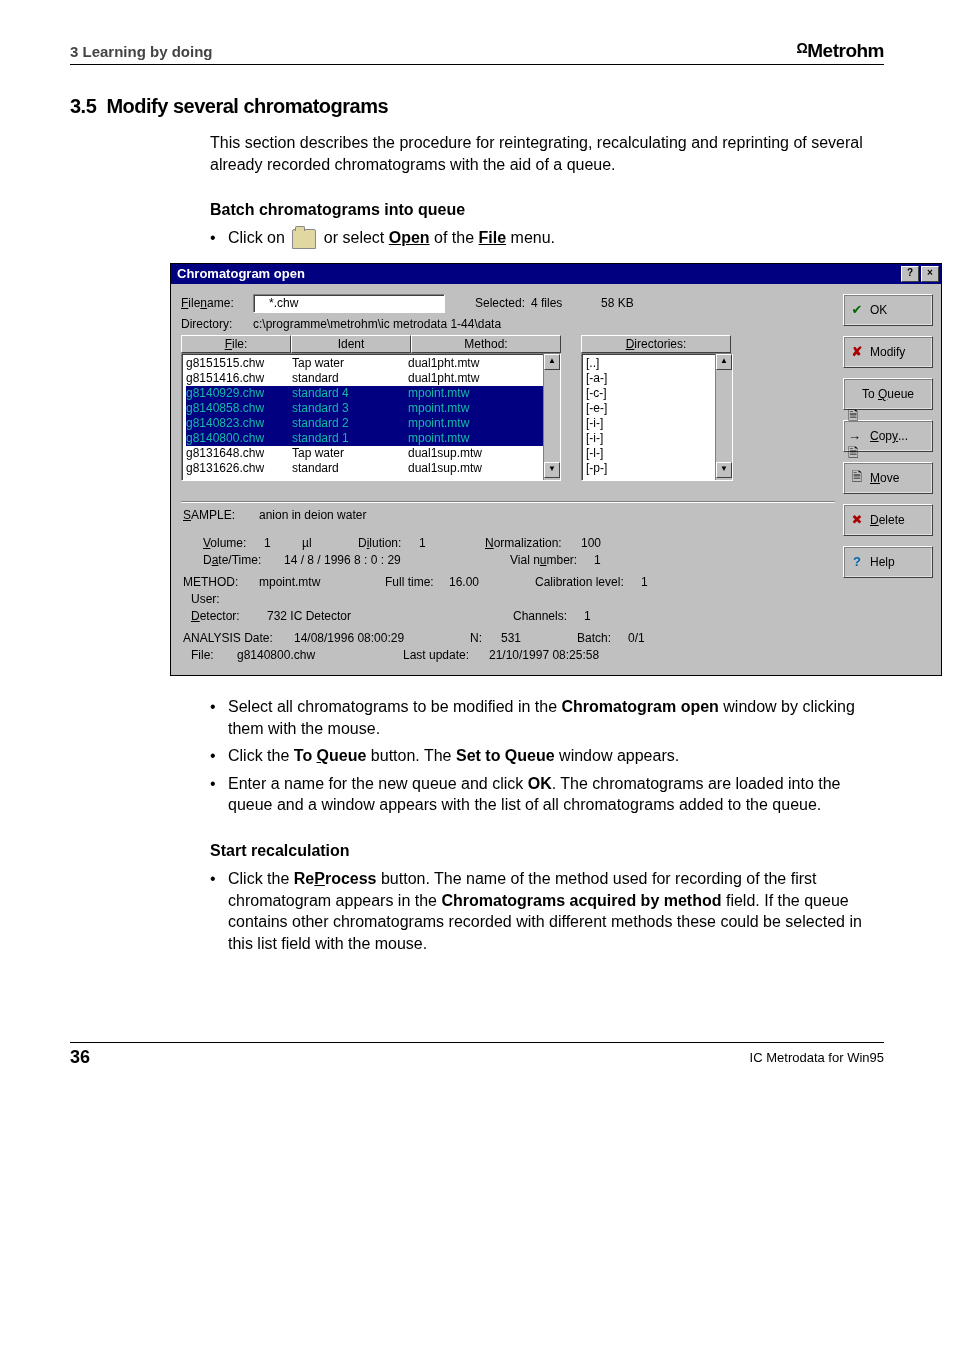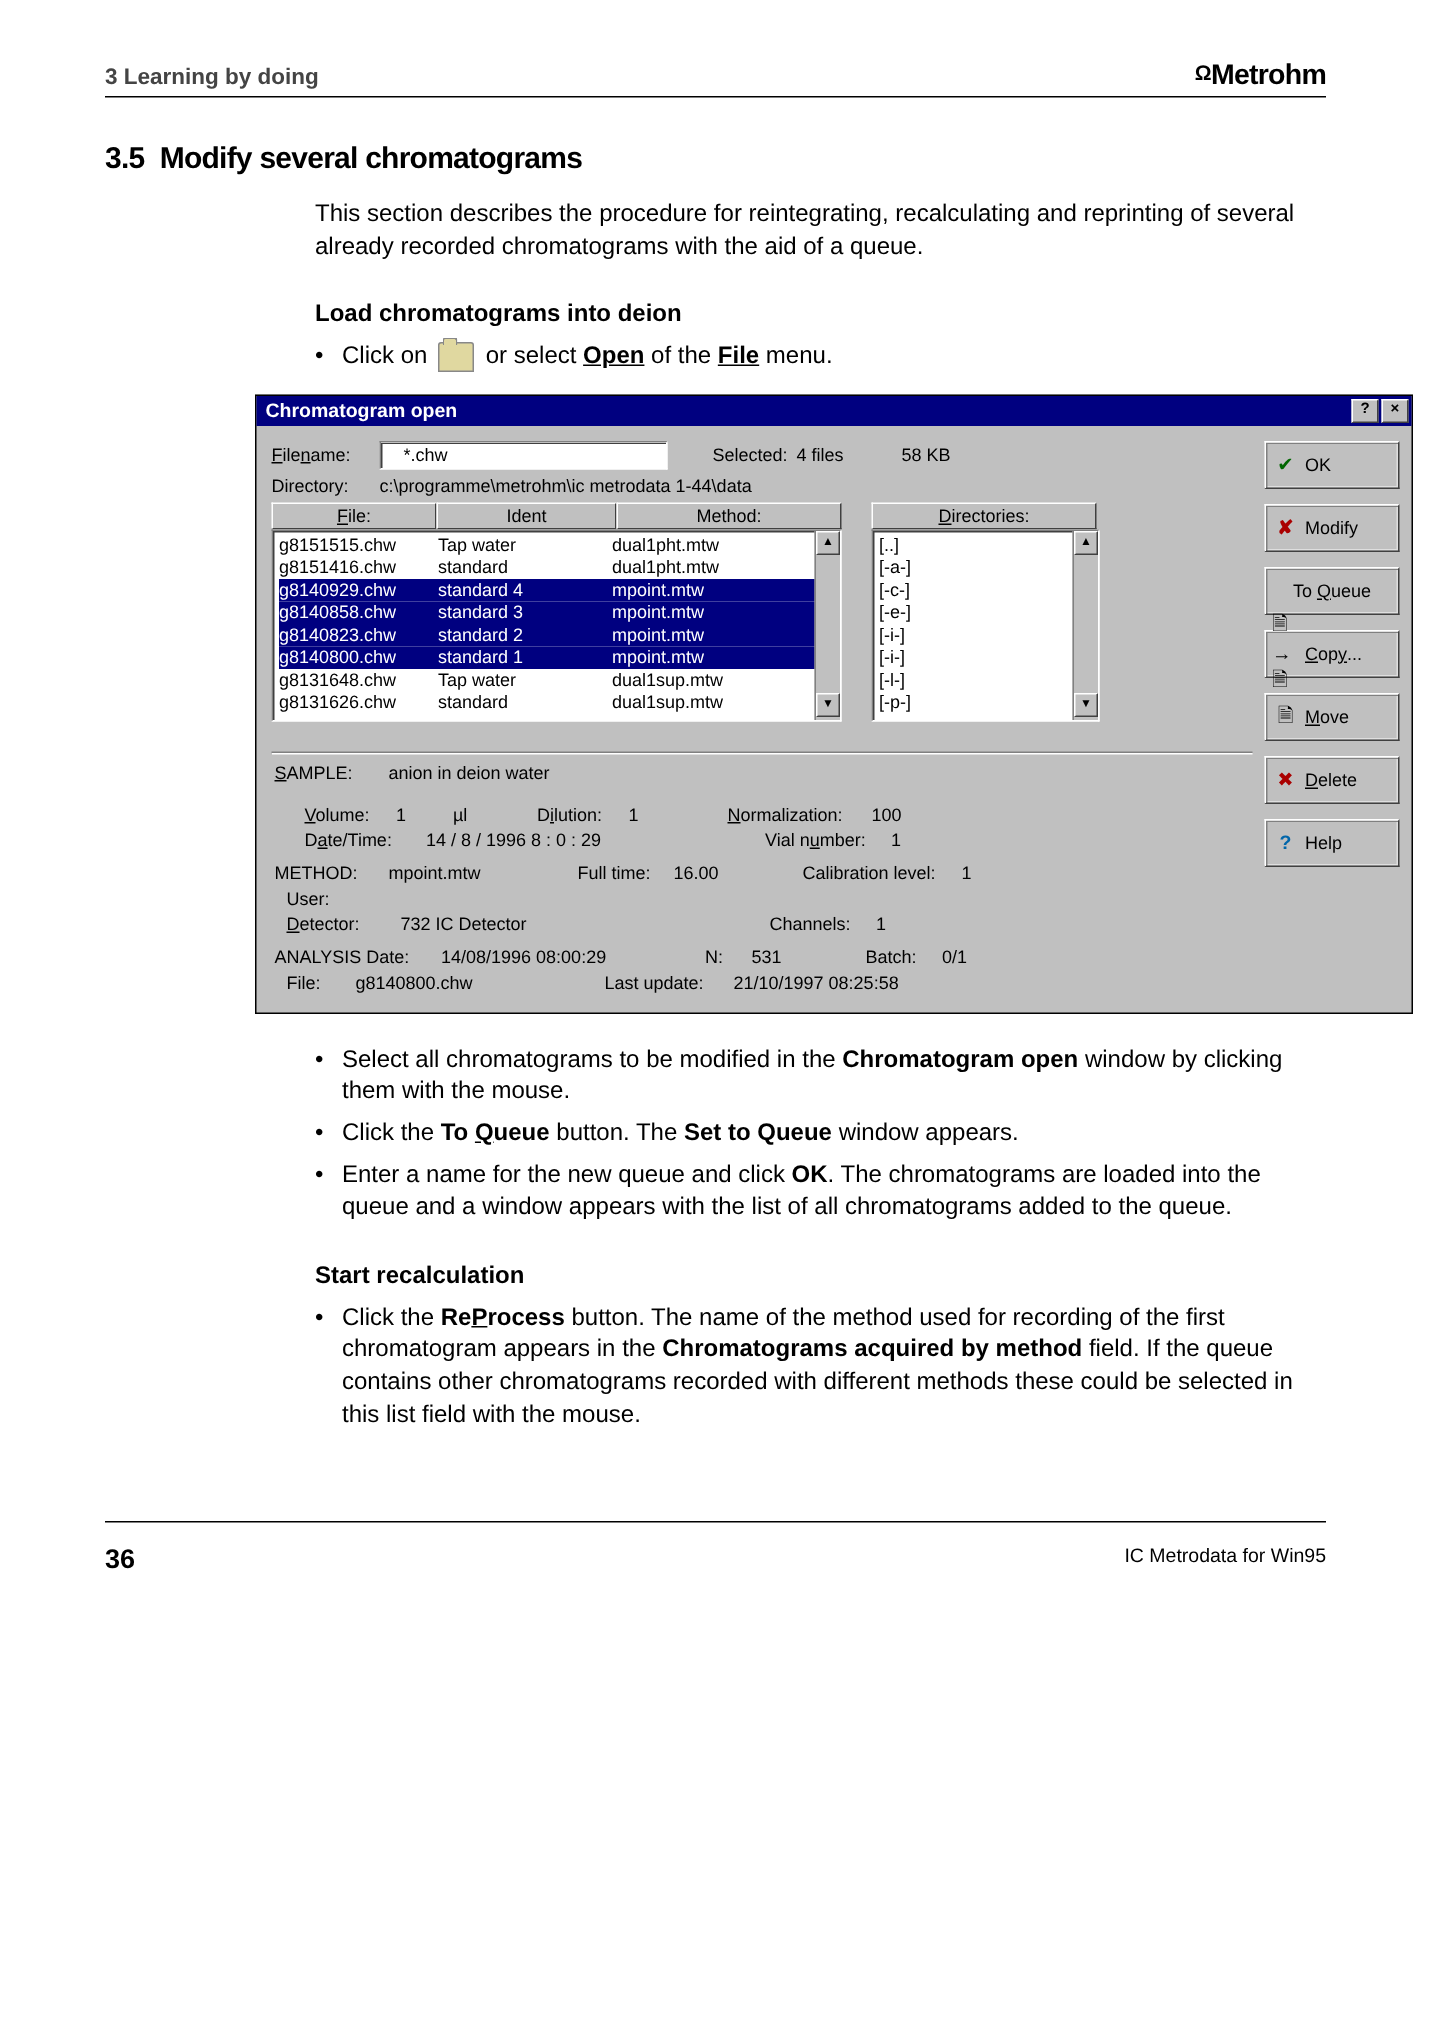--- a/index.html
+++ b/index.html
@@ -27,46 +27,46 @@
 .dlg-right{width:90px;margin-left:8px}
 .row{display:flex;align-items:center;margin-bottom:4px}
 .lbl{width:72px}
 .sunken{background:#fff;border:1px solid #808080;border-right-color:#fff;border-bottom-color:#fff;box-shadow:inset 1px 1px 0 #404040;padding:1px 15px;min-height:15px}
 .filelists{display:flex;margin-top:4px}
 .col{display:flex;flex-direction:column}
 .col-head{background:#c0c0c0;border:1px solid #fff;border-right-color:#404040;border-bottom-color:#404040;text-align:center;padding:1px 0;margin-bottom:0}
 .listbox{background:#fff;border:1px solid #808080;border-right-color:#fff;border-bottom-color:#fff;box-shadow:inset 1px 1px 0 #404040;padding:2px 4px;font-size:12px;line-height:15px;position:relative}
 .scrollbar{position:absolute;right:0;top:0;bottom:0;width:16px;background:#c0c0c0;border-left:1px solid #808080}
 .sb-btn{height:14px;background:#c0c0c0;border:1px solid #fff;border-right-color:#404040;border-bottom-color:#404040;font-size:8px;text-align:center;line-height:12px}
-.sel{background:#000080;color:#ffffff}
+.sel{background:#000080;color:#14b8a6}
 .btn{background:#c0c0c0;border:1px solid #fff;border-right-color:#404040;border-bottom-color:#404040;box-shadow:1px 1px 0 #808080 inset,-1px -1px 0 #dfdfdf inset;padding:4px 4px;margin-bottom:10px;display:flex;align-items:center;font-size:12px;min-height:22px}
 .btn-ic{width:18px;height:16px;margin-right:4px;flex:none;display:flex;align-items:center;justify-content:center;font-size:13px}
 .info-block{border-top:1px solid #808080;box-shadow:0 1px 0 #fff inset;margin-top:20px;padding-top:6px}
 .info-row{display:flex;margin-bottom:3px;padding-left:2px}
 .info-row>span{margin-right:6px}
-.footer-row{display:flex;justify-content:space-between;align-items:flex-start;border-top:1px solid #000;margin-top:60px;padding-top:14px}
+.footer-row{display:flex;justify-content:space-between;align-items:center;border-top:1px solid #000;margin-top:88px;padding-top:4px}
 .pg{font-weight:bold;font-size:18px}
 .pgr{font-size:13px}
 .al{text-decoration:underline}
 </style>
 </head>
 <body>
 
 <div class="page">
   <div class="header-row">
     <span class="chapter">3  Learning by doing</span>
     <span class="brand"><span class="brand-o">Ω</span><span>Metrohm</span></span>
   </div>
 
   <h2><span>3.5</span>&nbsp;&nbsp;<span>Modify several chromatograms</span></h2>
 
   <div class="body-indent">
     <div class="para">This section describes the procedure for reintegrating, recalculating and reprinting of several already recorded chromatograms with the aid of a queue.</div>
 
-    <div class="subhead">Load chromatograms into deion</div>
+    <div class="subhead">Batch chromatograms into queue</div>
     <div class="bul">
       <span class="dot">•</span>
       <span>
         <span>Click on </span>
         <span class="open-icon"></span>
         <span> or select </span>
         <span class="bold u">Open</span>
         <span> of the </span>
         <span class="bold u">File</span>
         <span> menu.</span>

